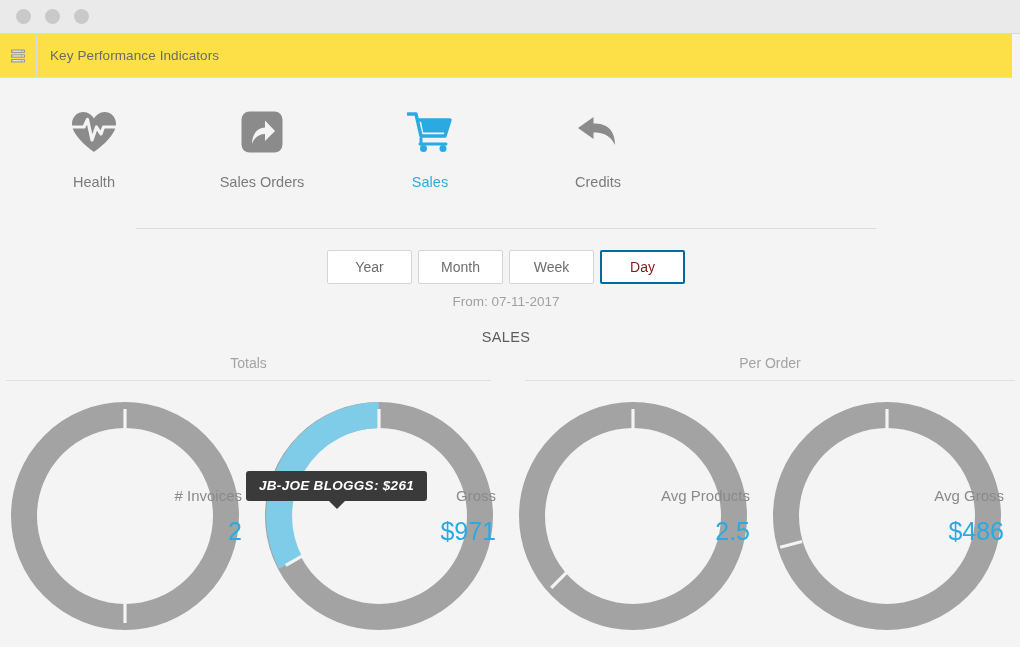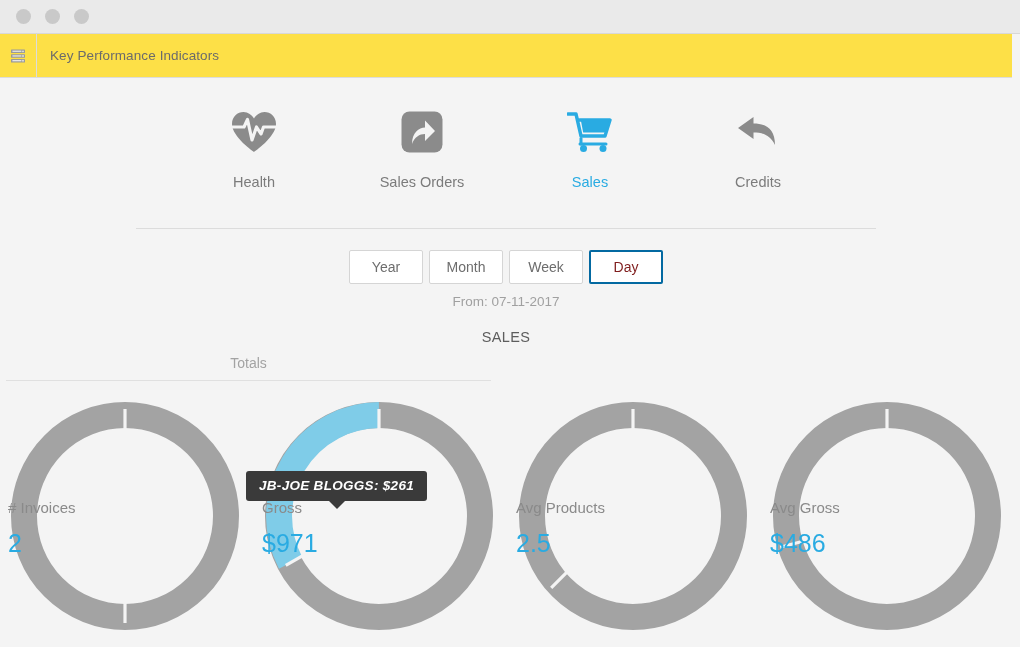--- a/index.html
+++ b/index.html
@@ -64,23 +64,23 @@
   .content {
     position: relative;
     width: 1012px;
     height: 569px;
     background: #f4f4f4;
   }
 
   
   .kpi-nav {
     display: flex;
-    justify-content: center;
     padding-top: 30px;
     gap: 68px;
+    padding-left: 44px;
   }
   .kpi-item {
     width: 100px;
     display: flex;
     flex-direction: column;
     align-items: center;
     cursor: pointer;
   }
   .kpi-icon {
     height: 48px;
@@ -103,21 +103,21 @@
   }
 
   
   .period-row {
     display: flex;
     justify-content: center;
     margin-top: 21px;
     gap: 6px;
   }
   .period-btn {
-    width: 74px;
+    width: 85px;
     height: 34px;
     background: #ffffff;
     border: 1px solid #d5d5d5;
     border-radius: 2px;
     font-family: "Liberation Sans", sans-serif;
     font-size: 14px;
     color: #6d6d6d;
     cursor: pointer;
   }
   .period-btn.active {
@@ -172,25 +172,25 @@
     margin-top: 2px;
   }
   .donut {
     position: relative;
     width: 234px;
     height: 234px;
   }
   .donut svg { display: block; }
   .donut-center {
     position: absolute;
-    top: 12px; left: 0;
+    top: 0; left: 0;
     width: 234px; height: 234px;
     display: flex;
     flex-direction: column;
-    align-items: flex-start;
+    align-items: flex-end;
     justify-content: center;
   }
   .donut-title {
     font-size: 15px;
     color: #8a8a8a;
   }
   .donut-value {
     margin-top: 13px;
     font-size: 25px;
     color: #29abe2;
@@ -312,20 +312,24 @@
 
     <div class="from-label">From: 07-11-2017</div>
 
     <div class="section-title">SALES</div>
 
     <div class="group-headers">
       <div class="group group-totals">
         <div class="group-label">Totals</div>
         <div class="group-rule"></div>
       </div>
+      <div class="group group-perorder">
+        <div class="group-label">Per Order</div>
+        <div class="group-rule"></div>
+      </div>
     </div>
 
     <div class="donut-row">
 
       <div class="donut">
         <svg width="234" height="234" viewBox="0 0 234 234">
           <circle cx="117" cy="117" r="101" fill="none" stroke="#a3a3a3" stroke-width="26"></circle>
           <line x1="117" y1="10" x2="117" y2="32" stroke="#f4f4f4" stroke-width="3.2"></line>
           <line x1="117" y1="202" x2="117" y2="224" stroke="#f4f4f4" stroke-width="3.2"></line>
         </svg>

